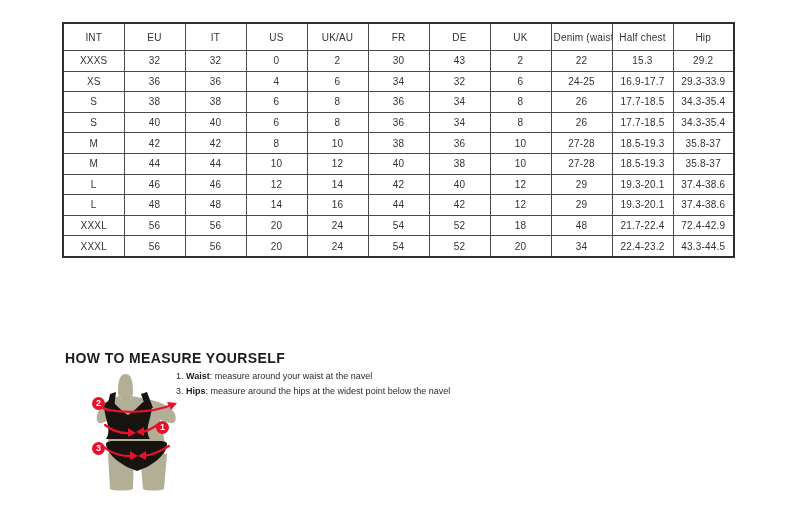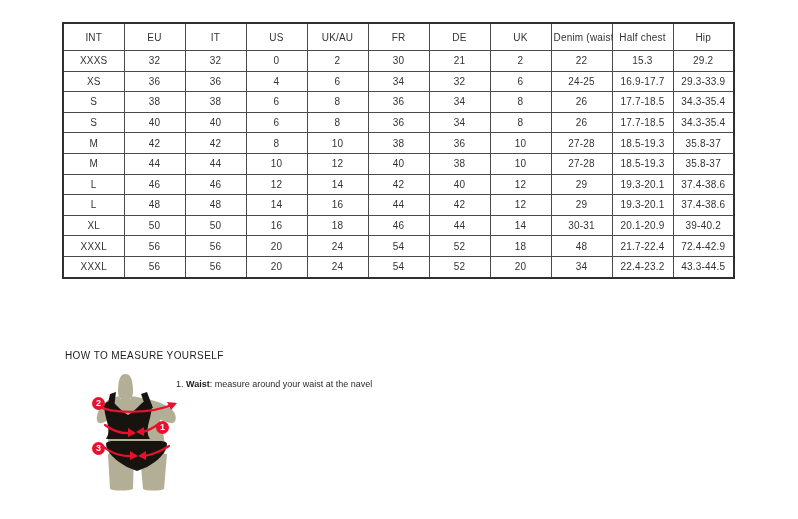--- a/index.html
+++ b/index.html
@@ -43,22 +43,22 @@
     overflow: hidden;
   }
   table.size-table th { height: 26px; margin-top: 12px; }
   table.size-table td { height: 19.6px; }
 
   
   .measure-heading {
     position: absolute;
     left: 65px;
     top: 350px;
-    font-size: 10px;
-    font-weight: normal;
+    font-size: 14px;
+    font-weight: bold;
     letter-spacing: 0.4px;
     color: #1d1d1d;
   }
   .figure-wrap {
     position: absolute;
     left: 90px;
     top: 372px;
     width: 105px;
     height: 120px;
   }
@@ -74,21 +74,21 @@
     line-height: 13px;
     text-align: center;
   }
   .badge-2 { left: 2px;  top: 25px; }
   .badge-1 { left: 66px; top: 49px; }
   .badge-3 { left: 2px;  top: 70px; }
 
   .steps {
     position: absolute;
     left: 176px;
-    top: 379px;
+    top: 371px;
     font-size: 9px;
     color: #2b2b2b;
   }
   .step {
     height: 15px;
     line-height: 11px;
     white-space: nowrap;
   }
   .step b { color: #1a1a1a; }
 </style>
@@ -113,21 +113,21 @@
         </tr>
     </thead>
     <tbody>
         <tr>
           <td>XXXS</td>
           <td>32</td>
           <td>32</td>
           <td>0</td>
           <td>2</td>
           <td>30</td>
-          <td>21</td>
+          <td>43</td>
           <td>2</td>
           <td>22</td>
           <td>15.3</td>
           <td>29.2</td>
         </tr>
         <tr>
           <td>XS</td>
           <td>36</td>
           <td>36</td>
           <td>4</td>
@@ -211,33 +211,20 @@
           <td>14</td>
           <td>16</td>
           <td>44</td>
           <td>42</td>
           <td>12</td>
           <td>29</td>
           <td>19.3-20.1</td>
           <td>37.4-38.6</td>
         </tr>
         <tr>
-          <td>XL</td>
-          <td>50</td>
-          <td>50</td>
-          <td>16</td>
-          <td>18</td>
-          <td>46</td>
-          <td>44</td>
-          <td>14</td>
-          <td>30-31</td>
-          <td>20.1-20.9</td>
-          <td>39-40.2</td>
-        </tr>
-        <tr>
           <td>XXXL</td>
           <td>56</td>
           <td>56</td>
           <td>20</td>
           <td>24</td>
           <td>54</td>
           <td>52</td>
           <td>18</td>
           <td>48</td>
           <td>21.7-22.4</td>
@@ -311,13 +298,14 @@
       <path d="M48,84 L56,79 L56,88 Z"></path>
     </g>
   </svg>
   <div class="badge badge-2">2</div>
   <div class="badge badge-1">1</div>
   <div class="badge badge-3">3</div>
 </div>
 
 <div class="steps">
     <div class="step"><span>1. </span><b>Waist</b><span>: measure around your waist at the navel</span></div>
+    <div class="step"><span>3. </span><b>Hips</b><span>: measure around the hips at the widest point below the navel</span></div>
   </div>
 
 </body></html>

